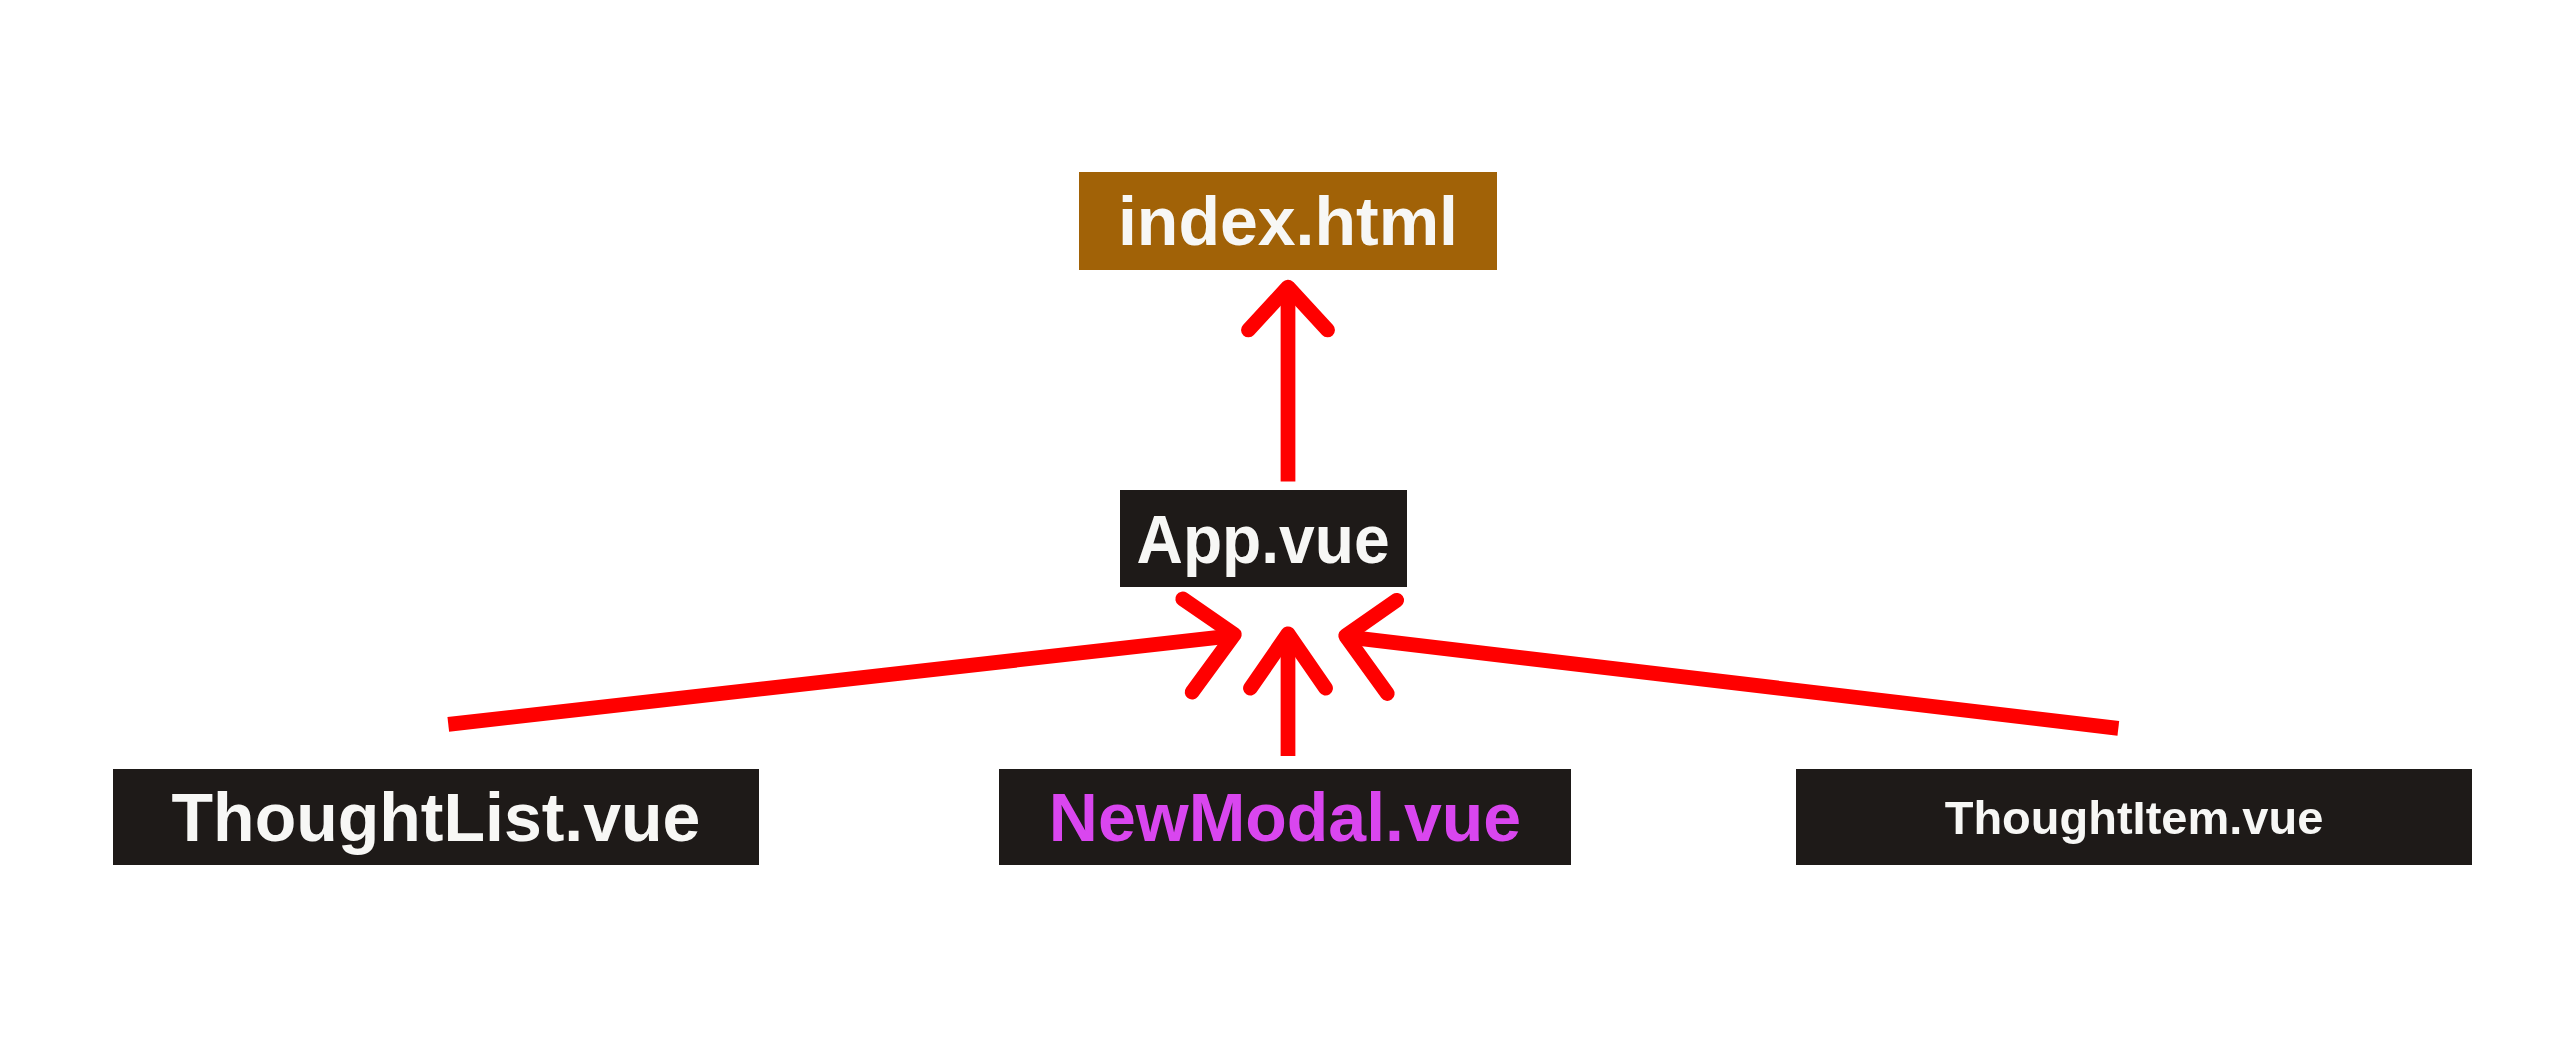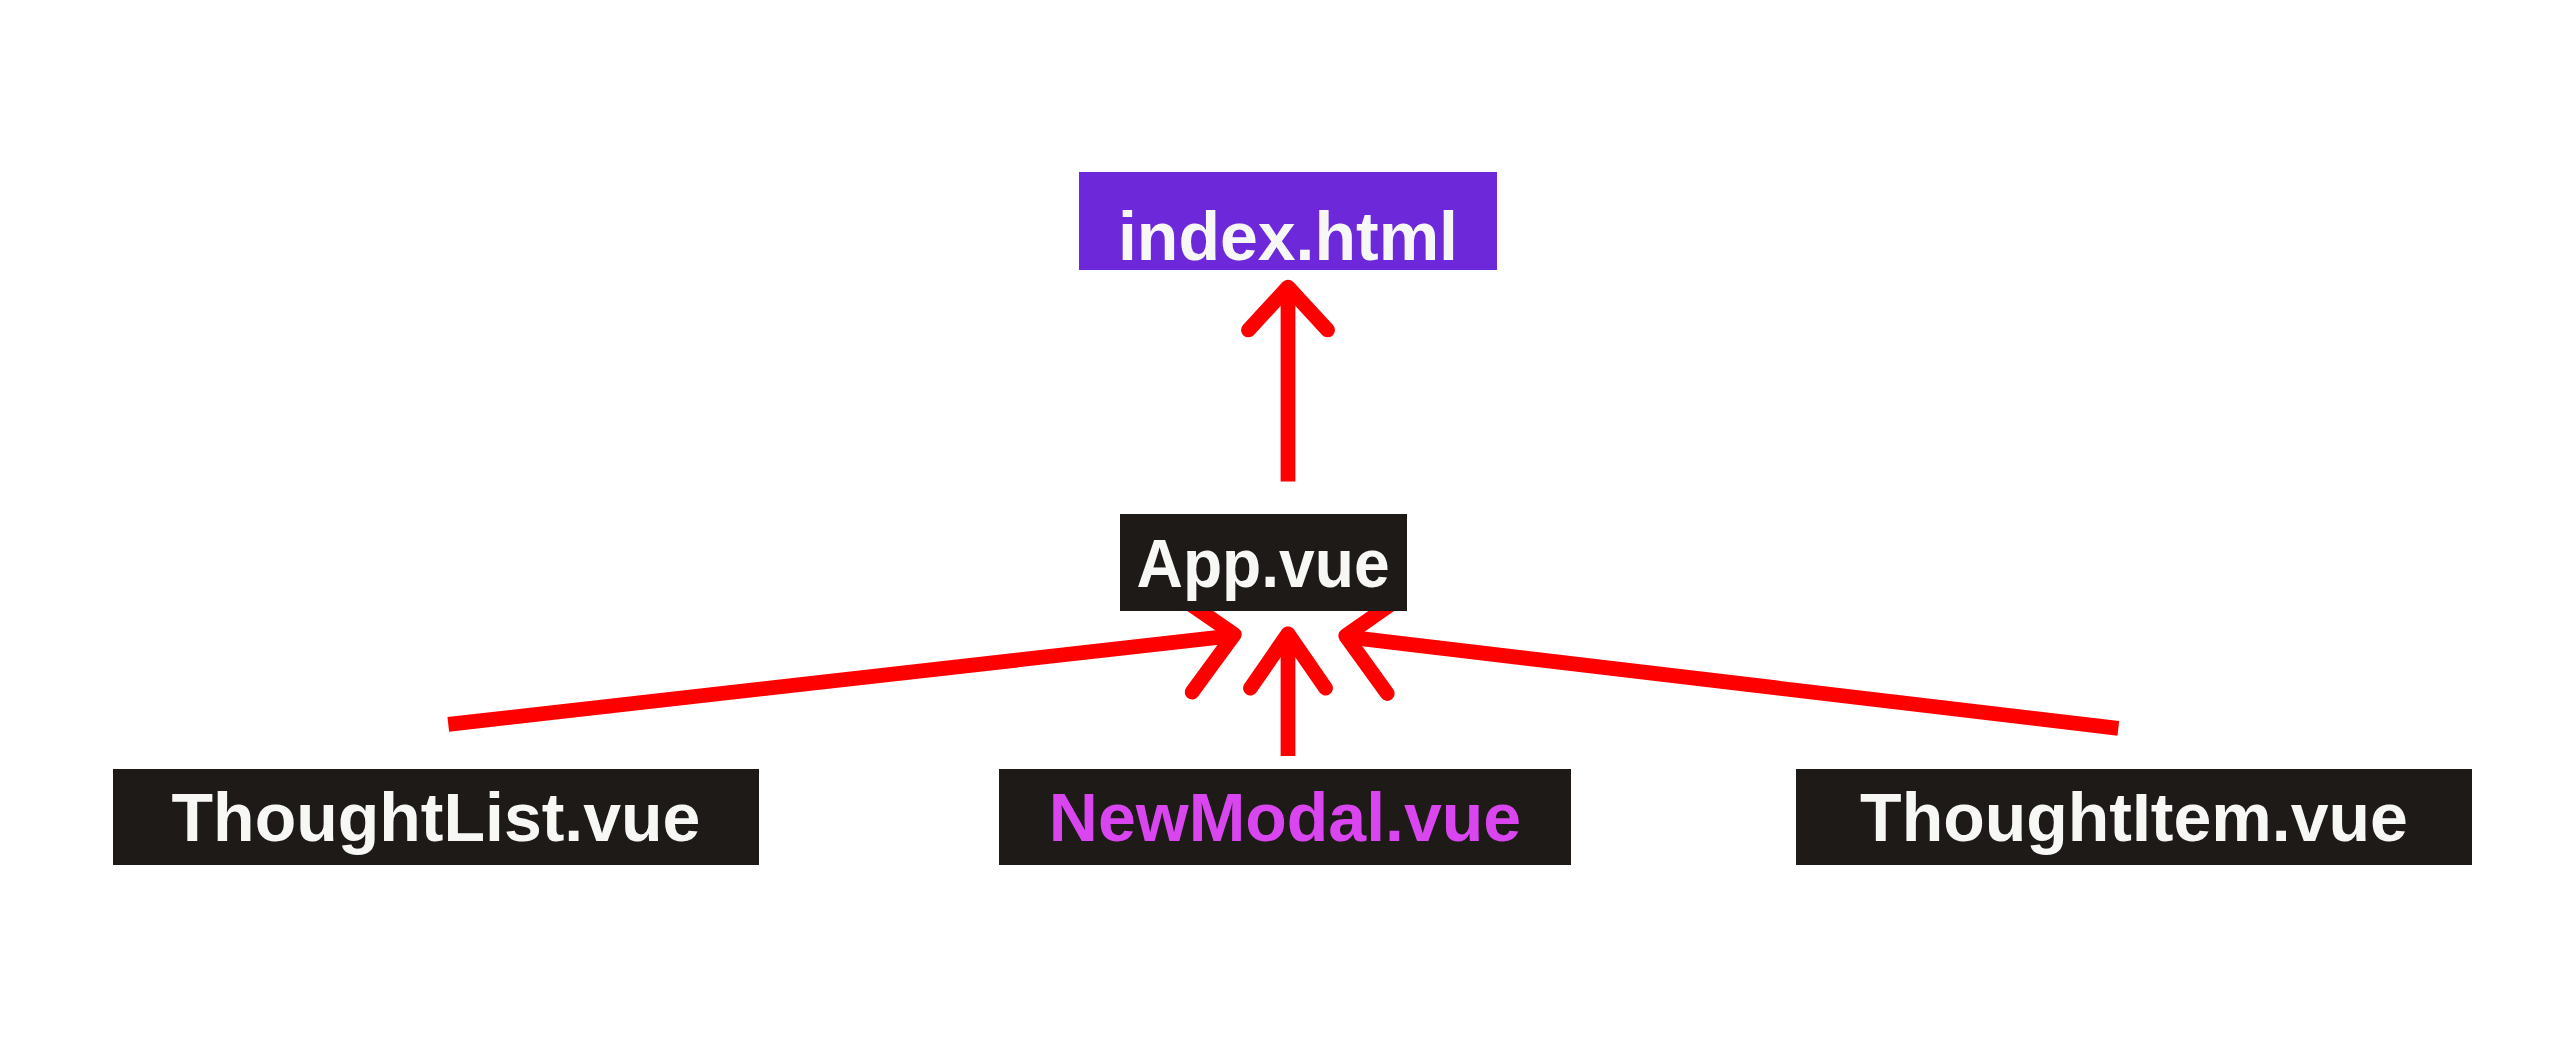--- a/index.html
+++ b/index.html
@@ -47,21 +47,21 @@
   
   #node-index-html {
     left: 1079px;
     top: 172px;
     width: 418px;
     height: 98px;
     font-size: 68px;
   }
   #node-app-vue {
     left: 1120px;
-    top: 514px;
+    top: 490px;
     width: 287px;
     height: 97px;
     font-size: 68px;
   }
   #node-thoughtlist-vue {
     left: 113px;
     top: 769px;
     width: 646px;
     height: 96px;
     font-size: 68px;
@@ -71,21 +71,21 @@
     top: 769px;
     width: 572px;
     height: 96px;
     font-size: 68px;
   }
   #node-thoughtitem-vue {
     left: 1796px;
     top: 769px;
     width: 676px;
     height: 96px;
-    font-size: 68px;
+    font-size: 47px;
   }
 </style>
 </head>
 <body>
 
 <div id="diagram-root" style="background: rgb(255, 255, 255);">
 
   <svg id="arrow-layer" viewBox="0 0 3840 1570" width="2576" height="1053">
 
     <g>
@@ -103,21 +103,21 @@
       <path d="M 1864 1026 L 1920 945 L 1976 1026" fill="none" stroke="#ff0000" stroke-width="22" stroke-linecap="round" stroke-linejoin="round"></path>
     </g>
 
     <g>
       <line x1="3158" y1="1086" x2="2010" y2="950" stroke="#ff0000" stroke-width="22" stroke-linecap="butt"></line>
       <path d="M 2082 895 L 2006 948 L 2068 1034" fill="none" stroke="#ff0000" stroke-width="22" stroke-linecap="round" stroke-linejoin="round"></path>
     </g>
 
   </svg>
 
-  <div class="node" id="node-index-html" style="background: #6d28d9; color: rgb(247, 247, 245); align-items: flex-end;">
+  <div class="node" id="node-index-html" style="background: #a16207; color: rgb(247, 247, 245);">
     <span class="node-label">index.html</span>
   </div>
 
   <div class="node" id="node-app-vue" style="background: rgb(30, 26, 24); color: rgb(247, 247, 245);">
     <span class="node-label" style="display: inline-block; transform-origin: center center; transform: scaleX(0.943686);">App.vue</span>
   </div>
 
   <div class="node" id="node-thoughtlist-vue" style="background: rgb(30, 26, 24); color: rgb(247, 247, 245);">
     <span class="node-label">ThoughtList.vue</span>
   </div>

